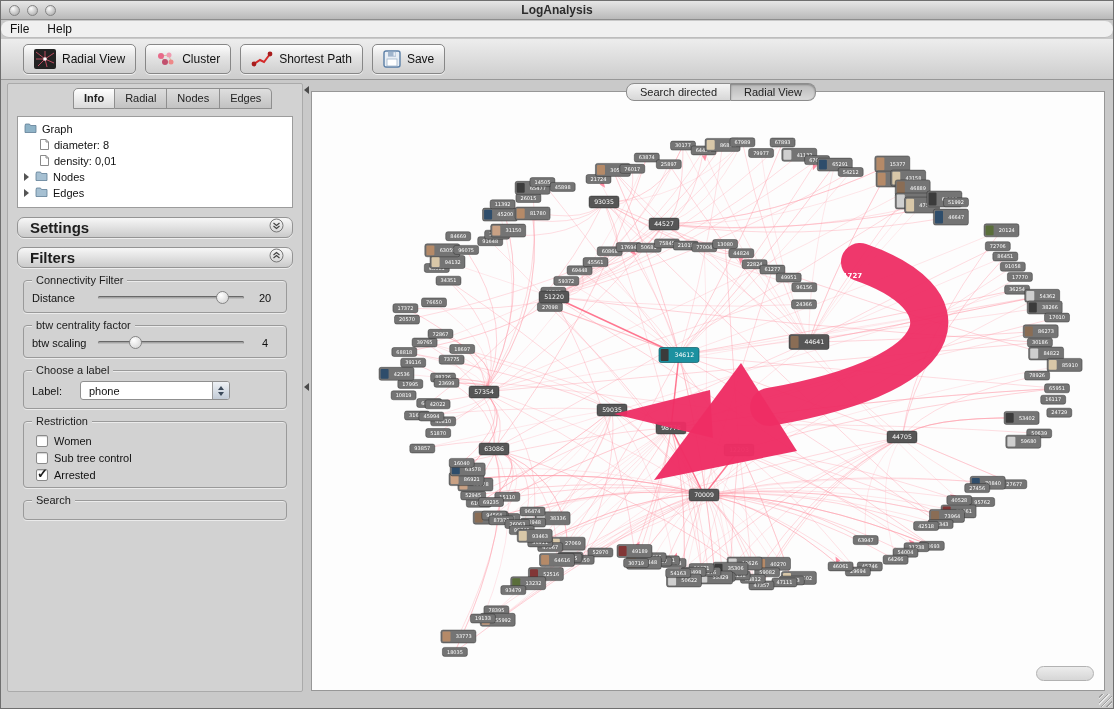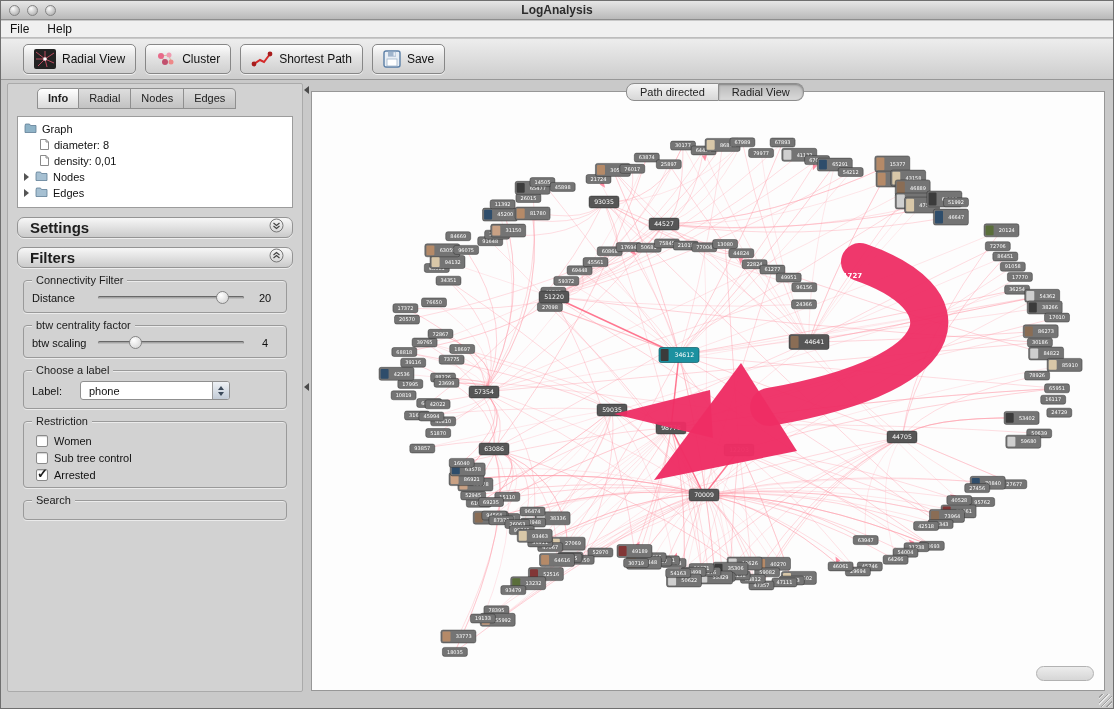--- a/index.html
+++ b/index.html
@@ -11,37 +11,37 @@
   .titlebar { position:absolute; left:0; top:0; right:0; height:19px;
     background:linear-gradient(#e6e6e6,#b9b9b9); border-bottom:1px solid #8d8d8d; }
   .lights { position:absolute; left:8px; top:4px; display:flex; gap:7px; }
   .light { width:11px; height:11px; border-radius:50%; border:1px solid #848484;
     background:radial-gradient(circle at 35% 30%, #fbfbfb, #bcbcbc 70%, #9a9a9a); }
   .wtitle { position:absolute; left:0; right:0; top:2px; text-align:center; font-size:12px;
     font-weight:bold; color:#2c2c2c; }
 
   
   .menubar { position:absolute; left:0; top:20px; right:0; height:17px; background:#f0f0f0;
-    border-bottom:1px solid #bdbdbd; display:flex; align-items:center; padding-left:9px; gap:18px; }
+    border-bottom:1px solid #bdbdbd; display:flex; align-items:center; padding-left:9px; gap:18px;border-radius:8px; }
   .menu-item { font-size:12px; color:#111; }
 
   
   .toolbar { position:absolute; left:0; top:38px; right:0; height:41px;
     background:linear-gradient(#ededed,#cdcdcd); border-bottom:1px solid #989898;
     display:flex; align-items:center; padding-left:22px; gap:9px; }
   .tbtn { height:30px; display:flex; align-items:center; gap:6px; padding:0 10px;
     border:1px solid #878787; border-radius:5px;
     background:linear-gradient(#fdfdfd,#e3e3e3 45%,#cfcfcf);
     box-shadow:0 1px 0 rgba(255,255,255,.7); font-size:12px; color:#111; cursor:default; }
   .tbtn .ticon { display:flex; align-items:center; }
 
   
   .left-col { position:absolute; left:6px; top:82px; width:296px; height:609px;
     background:#d2d2d2; border:1px solid #aaaaaa; border-radius:2px; padding:4px 9px 0 9px; }
-  .ltabs { display:flex; margin-bottom:7px;padding-left:20px; }
+  .ltabs { display:flex; margin-left:36px; margin-bottom:7px;padding-left:20px; }
   .ltab { padding:3px 10px 4px 10px; font-size:11px; color:#222; border:1px solid #8f8f8f;
     border-left:none; background:linear-gradient(#dedede,#c2c2c2); cursor:default; }
   .ltab:first-child { border-left:1px solid #8f8f8f; border-radius:5px 0 0 0; }
   .ltab:last-child { border-radius:0 5px 0 0; }
   .ltab.active { background:linear-gradient(#ffffff,#dadada); font-weight:bold; }
 
   .tree-box { background:#fff; border:1px solid #9c9c9c; height:92px; padding:4px 6px; }
   .trow { display:flex; align-items:center; height:16px; font-size:11px; color:#111; gap:5px; }
   .disc { width:0; height:0; border-left:5px solid #555; border-top:4px solid transparent;
     border-bottom:4px solid transparent; margin-right:1px; }
@@ -325,21 +325,21 @@
     </div>
   </div>
 
   <div class="splitter">
     <span class="sp-arr" style="top:3px;"></span>
     <span class="sp-arr" style="top:300px;"></span>
   </div>
 
   <div class="canvas-wrap">
     <div class="vtabs">
-      <div class="vtab">Path directed</div>
+      <div class="vtab">Search directed</div>
       <div class="vtab active">Radial View</div>
     </div>
     <svg id="graph-svg" width="794" height="600" viewBox="0 0 794 600">
         <g fill="none">
           <path d="M172,300 Q205.2,327.7 155.7,377.4" stroke="#ff93a2" stroke-width="0.6" opacity="0.63"></path>
           <path d="M172,300 Q446.5,254.8 730.2,203.8" stroke="#ff93a2" stroke-width="0.6" opacity="0.32"></path>
           <path d="M172,300 Q445.5,274.4 727.9,250.5" stroke="#ff93a2" stroke-width="0.6" opacity="0.61"></path>
           <path d="M172,300 Q194.8,289.1 131.1,285.5" stroke="#ff93a2" stroke-width="0.6" opacity="0.64"></path>
           <path d="M172,300 Q198.4,281.6 139.6,267.7" stroke="#ff93a2" stroke-width="0.6" opacity="0.39"></path>
           <path d="M172,300 Q189.9,305.5 119.4,324.5" stroke="#ff93a2" stroke-width="0.6" opacity="0.37"></path>

